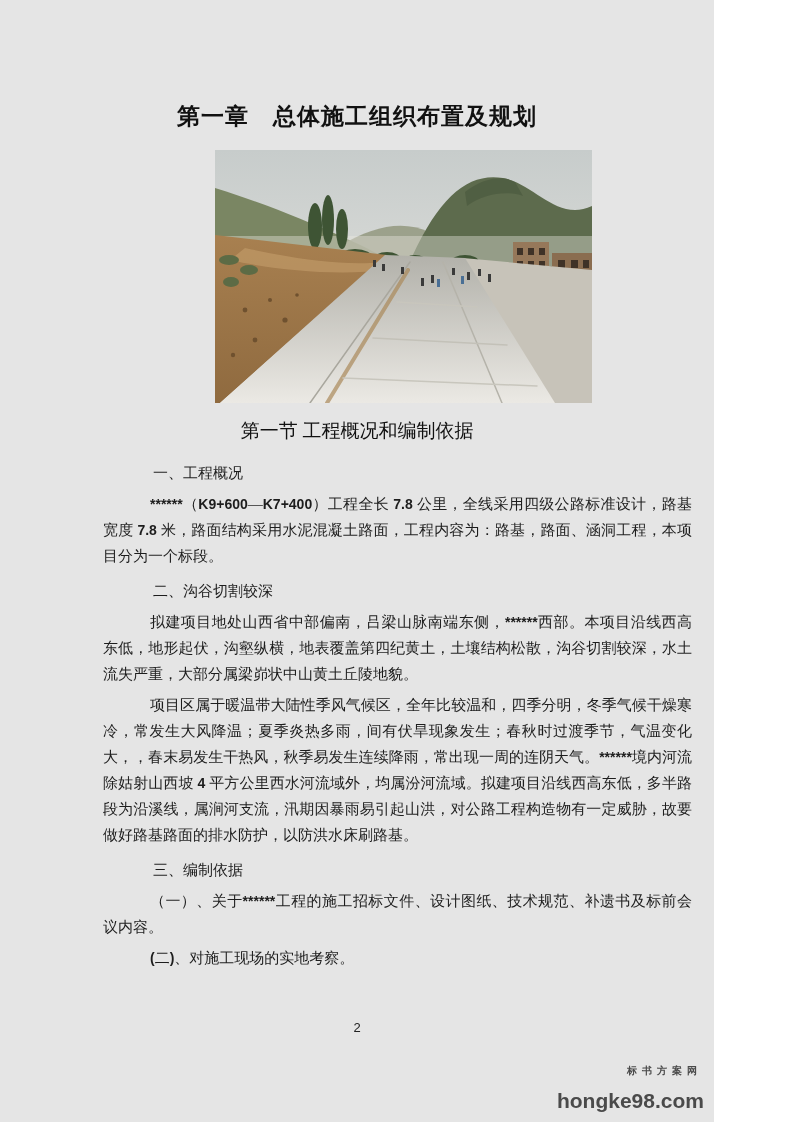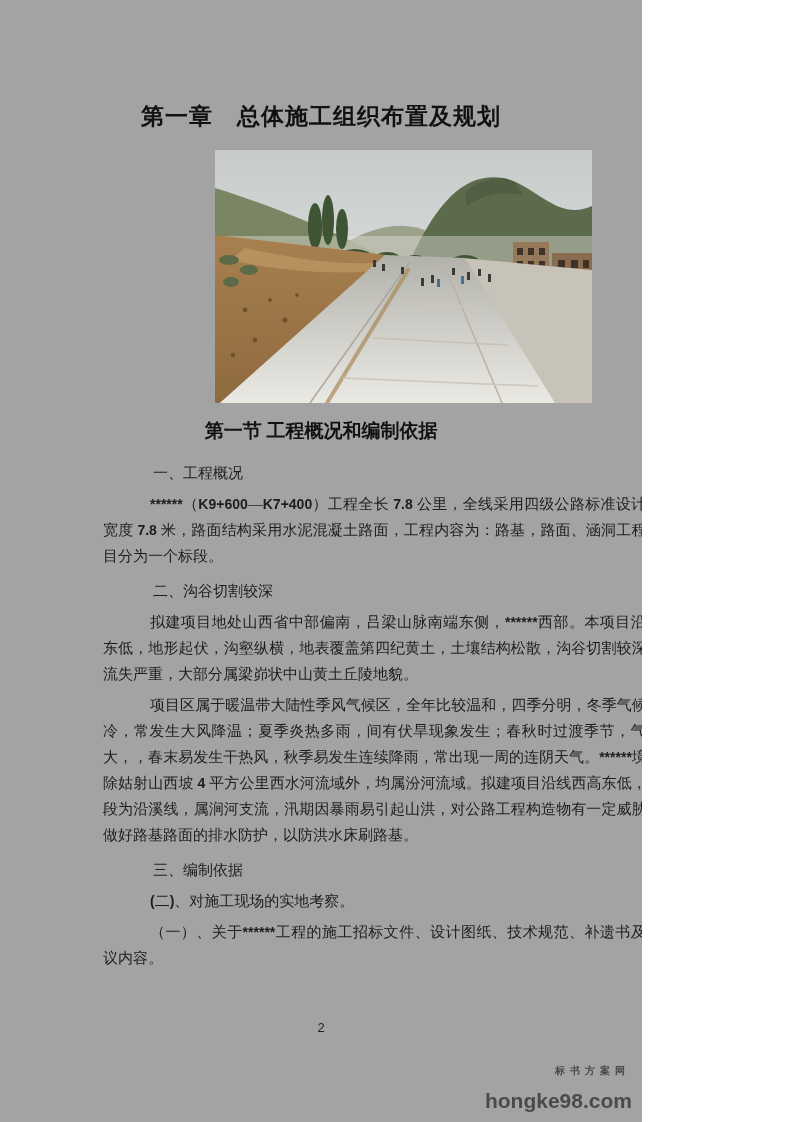--- a/index.html
+++ b/index.html
@@ -1,38 +1,38 @@
 <!DOCTYPE html>
 <html><head>
 <meta charset="utf-8">
 <style>
   html,body{margin:0;padding:0;background:#ffffff;}
   .page{
     position:relative;
-    width:642px;height:1122px;
-    background:#a3a3a3;
+    width:714px;height:1122px;
+    background:#e5e5e5;
     overflow:hidden;
     font-family:"Liberation Serif","DejaVu Serif",serif;
     color:#212121;
   }
   .chapter-title{
     position:absolute;top:101px;left:0;right:0;
     margin:0;text-align:center;
     font-size:23px;font-weight:bold;letter-spacing:1px;
     color:#111;
   }
   .photo{
     position:absolute;left:215px;top:150px;width:377px;height:253px;
     background:#d8dad6;
   }
   .photo svg{display:block;width:100%;height:100%;}
   .section-title{
     position:absolute;top:418px;left:0;right:0;
     margin:0;text-align:center;
-    font-size:19px;font-weight:bold;color:#111;
+    font-size:19px;font-weight:normal;color:#111;
   }
   .body{
     position:absolute;left:103px;top:448px;width:589px;
     font-size:15px;line-height:26px;
     text-align:justify;text-justify:inter-ideograph;
     color:#1d1d1d;
   }
   .sub{margin:9px 0 5px;padding-left:50px;}
   .sub:first-child{margin-top:12px;}
   .para{margin:5px 0;text-indent:47px;}
@@ -159,22 +159,22 @@
 
   <div class="body">
     <p class="sub">一、工程概况</p>
     <p class="para"><b class="lat">******</b>（<b class="lat">K9+600</b>—<b class="lat">K7+400</b>）工程全长<b class="lat"> 7.8 </b>公里，全线采用四级公路标准设计，路基宽度<b class="lat"> 7.8 </b>米，路面结构采用水泥混凝土路面，工程内容为：路基，路面、涵洞工程，本项目分为一个标段。</p>
 
     <p class="sub">二、沟谷切割较深</p>
     <p class="para">拟建项目地处山西省中部偏南，吕梁山脉南端东侧，<b class="lat">******</b>西部。本项目沿线西高东低，地形起伏，沟壑纵横，地表覆盖第四纪黄土，土壤结构松散，沟谷切割较深，水土流失严重，大部分属梁峁状中山黄土丘陵地貌。</p>
     <p class="para">项目区属于暖温带大陆性季风气候区，全年比较温和，四季分明，冬季气候干燥寒冷，常发生大风降温；夏季炎热多雨，间有伏旱现象发生；春秋时过渡季节，气温变化大，，春末易发生干热风，秋季易发生连续降雨，常出现一周的连阴天气。<b class="lat">******</b>境内河流除姑射山西坡<b class="lat"> 4 </b>平方公里西水河流域外，均属汾河流域。拟建项目沿线西高东低，多半路段为沿溪线，属涧河支流，汛期因暴雨易引起山洪，对公路工程构造物有一定威胁，故要做好路基路面的排水防护，以防洪水床刷路基。</p>
 
     <p class="sub">三、编制依据</p>
+    <p class="para">（一）、关于<b class="lat">******</b>工程的施工招标文件、设计图纸、技术规范、补遗书及标前会议内容。</p>
     <p class="para"><b class="lat">(</b>二<b class="lat">)</b>、对施工现场的实地考察。</p>
-    <p class="para">（一）、关于<b class="lat">******</b>工程的施工招标文件、设计图纸、技术规范、补遗书及标前会议内容。</p>
   </div>
 
   <div class="page-number">2</div>
 
   <div class="watermark" style="color: rgb(74, 74, 74);">
     <div class="wm-name">标书方案网</div>
     <div class="wm-url">hongke98.com</div>
   </div>
 
 </div>

